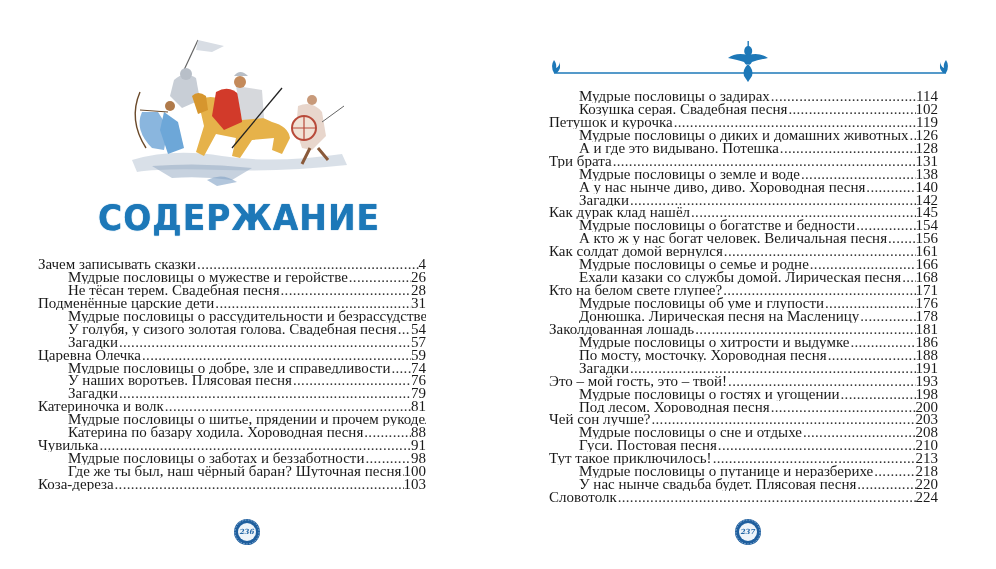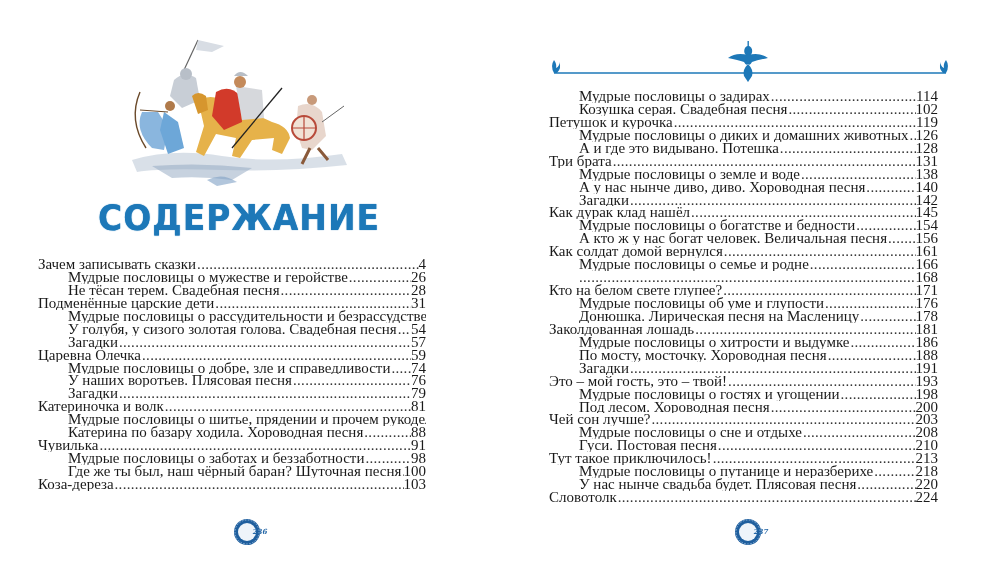--- a/index.html
+++ b/index.html
@@ -43,21 +43,21 @@
     content: "........................................................................................................................................................................................................................................";
   }
   .toc-row .p { flex: 0 0 auto; text-align: right; }
 
   
   .page-badge { position: absolute; top: 517px; width: 30px; height: 30px; }
   .page-badge-left { left: 232px; }
   .page-badge-right { left: 733px; }
   .page-badge svg { position: absolute; left: 0; top: 0; }
   .page-badge .num {
-    position: absolute; left: 13px; top: 0; width: 30px; height: 30px; line-height: 30px;
+    position: absolute; left: 0; top: 0; width: 30px; height: 30px; line-height: 30px;
     text-align: center; font-size: 7px; font-weight: bold; font-style: italic;
     color: #2366a6; font-family: "DejaVu Serif", serif;
   }
 </style>
 </head>
 <body>
 
 <div class="page page-left">
 
   <div class="illustration">
@@ -287,20 +287,21 @@
       <span class="t">Как солдат домой вернулся</span>
       <span class="dots"></span>
       <span class="p">161</span>
     </li>
   <li class="toc-row level-2">
       <span class="t">Мудрые пословицы о семье и родне</span>
       <span class="dots"></span>
       <span class="p">166</span>
     </li>
   <li class="toc-row level-2">
+      <span class="t">Ехали казаки со службы домой. Лирическая песня</span>
       <span class="dots"></span>
       <span class="p">168</span>
     </li>
   <li class="toc-row level-1">
       <span class="t">Кто на белом свете глупее?</span>
       <span class="dots"></span>
       <span class="p">171</span>
     </li>
   <li class="toc-row level-2">
       <span class="t">Мудрые пословицы об уме и глупости</span>

